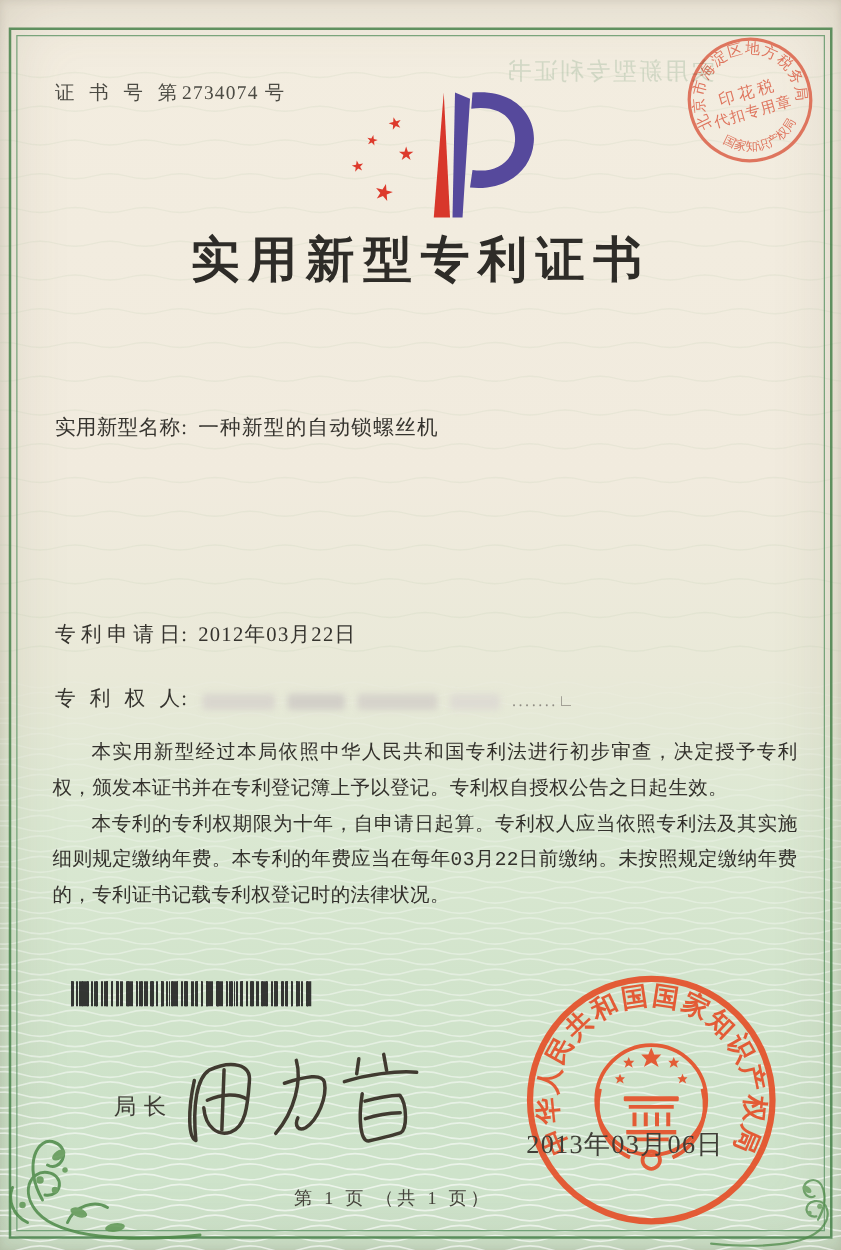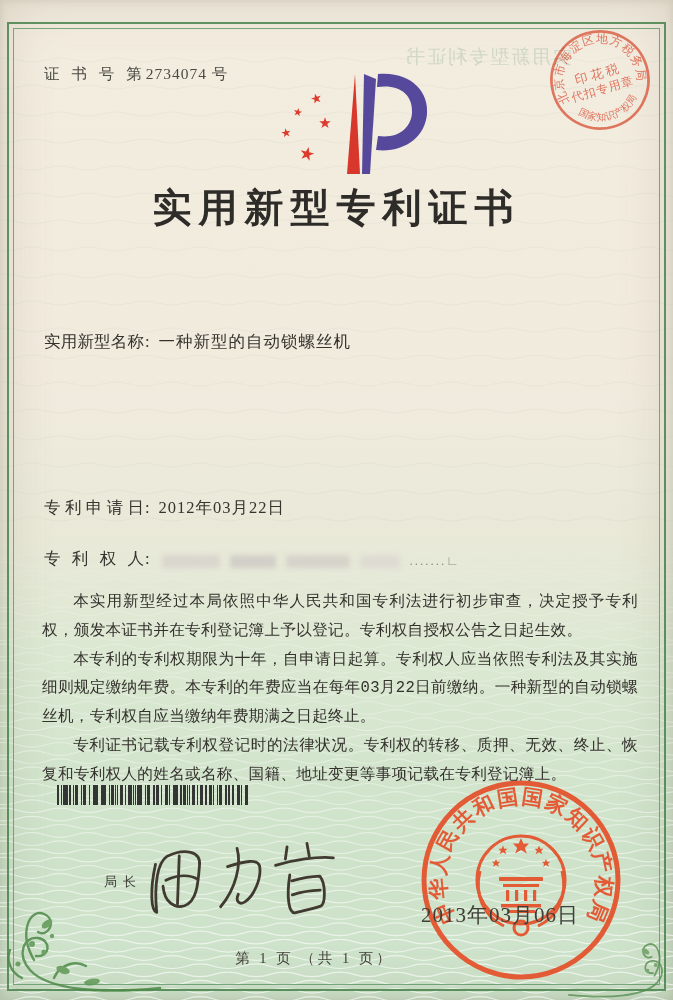--- a/index.html
+++ b/index.html
@@ -28,21 +28,21 @@
   .smudge{display:inline-block;height:13px;border-radius:3px;background:#d9d6ce;filter:blur(2.5px);margin-right:10px;vertical-align:middle;}
   .smudge.s1{width:58px}.smudge.s2{width:46px;background:#d2cfc8}.smudge.s3{width:64px;background:#d6d3cb}.smudge.s4{width:40px;background:#dedbd3}
   .tailmark{display:inline-block;color:#8f8c83;font-size:13px;letter-spacing:2px;vertical-align:middle;}
   .paras{position:absolute;left:42px;top:588px;width:596px;font-size:15.6px;line-height:28.8px;color:#33312c;text-align:justify;}
   .paras p{margin:0;text-indent:2em;letter-spacing:.3px;font-family:Liberation Mono, monospace;}
   .barcode{position:absolute;left:57px;top:785px;width:192px;height:20px;opacity:.88;
     background:
       repeating-linear-gradient(90deg,#1d1d1d 0 1.5px,transparent 1.5px 4px),
       repeating-linear-gradient(90deg,#1d1d1d 0 2.5px,transparent 2.5px 9px),
       repeating-linear-gradient(90deg,#1d1d1d 0 1px,transparent 1px 6.5px);}
-  .role{position:absolute;left:104px;top:873px;font-size:13px;letter-spacing:6px;color:#3e3c35;}
+  .role{position:absolute;left:91px;top:873px;font-size:18px;letter-spacing:6px;color:#3e3c35;}
   .sig{position:absolute;left:142px;top:834px;z-index:4;transform:rotate(-1.5deg);}
   .seal{position:absolute;left:414px;top:773px;mix-blend-mode:multiply;opacity:.93;z-index:3;}
   .seal-date{position:absolute;left:421px;top:901px;font-size:21px;color:#3f3e37;letter-spacing:1px;z-index:5;}
   .stamp{position:absolute;left:536px;top:16px;mix-blend-mode:multiply;opacity:.92;z-index:3;}
   .footer{position:absolute;left:0;top:949px;width:100%;text-align:center;transform:translateX(-22px);font-size:14.5px;letter-spacing:3px;color:#45433b;}
   .ornament{position:absolute;z-index:2;opacity:.85;}
   .orn-left{left:0px;top:860px;}
   .orn-right{right:-6px;top:908px;transform:scaleX(-1);opacity:.75;}
 </style>
 </head>
@@ -187,22 +187,21 @@
     </div>
     <div class="field" style="top:450px">
       <span class="flabel w5">专利申请日</span><span class="colon">:</span><span class="fvalue">2012年03月22日</span>
     </div>
     <div class="field" style="top:501px">
       <span class="flabel w5">专利权人</span><span class="colon">:</span><span class="redacted"><span class="smudge s1"></span><span class="smudge s2"></span><span class="smudge s3"></span><span class="smudge s4"></span><span class="tailmark">.......∟</span></span>
     </div>
 
     <div class="paras">
       <p>本实用新型经过本局依照中华人民共和国专利法进行初步审查，决定授予专利权，颁发本证书并在专利登记簿上予以登记。专利权自授权公告之日起生效。</p>
-      <p>本专利的专利权期限为十年，自申请日起算。专利权人应当依照专利法及其实施细则规定缴纳年费。本专利的年费应当在每年03月22日前缴纳。一种新型的自动锁螺丝机，专利权自应当缴纳年费期满之日起终止。</p>
-      <p>专利证书记载专利权登记时的法律状况。专利权的转移、质押、无效、终止、恢复和专利权人的姓名或名称、国籍、地址变更等事项记载在专利登记簿上。</p>
+      <p>本专利的专利权期限为十年，自申请日起算。专利权人应当依照专利法及其实施细则规定缴纳年费。本专利的年费应当在每年03月22日前缴纳。未按照规定缴纳年费的，专利证书记载专利权登记时的法律状况。</p>
     </div>
 
     <div class="barcode"></div>
 
     <div class="role">局长</div>
     <svg class="sig" width="215" height="100" viewBox="0 0 215 100">
       <title>田力普</title>
       <g fill="none" stroke="#403a30" stroke-width="2.8" stroke-linecap="round" stroke-linejoin="round">
         <path d="M14 28 C 8 52 8 74 14 76 C 12 48 16 26 26 20 C 44 12 60 16 58 30 C 56 50 54 66 42 70 C 32 73 22 66 21 50"></path>
         <path d="M24 44 C 36 39 48 39 56 44"></path>

